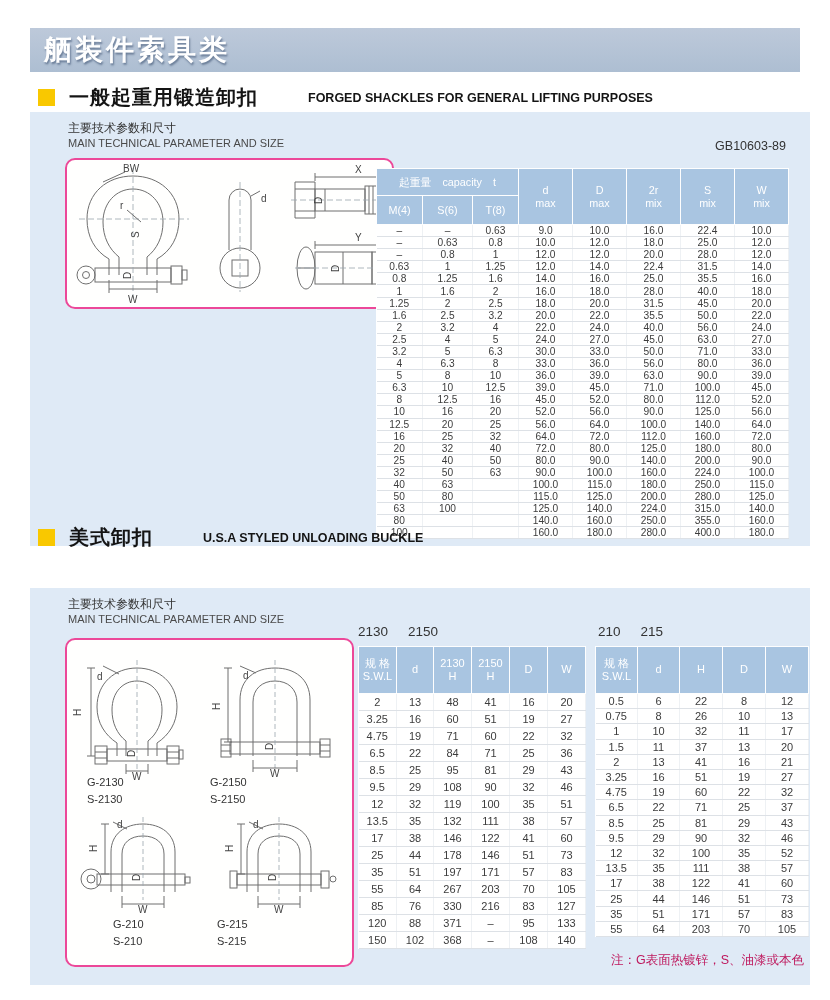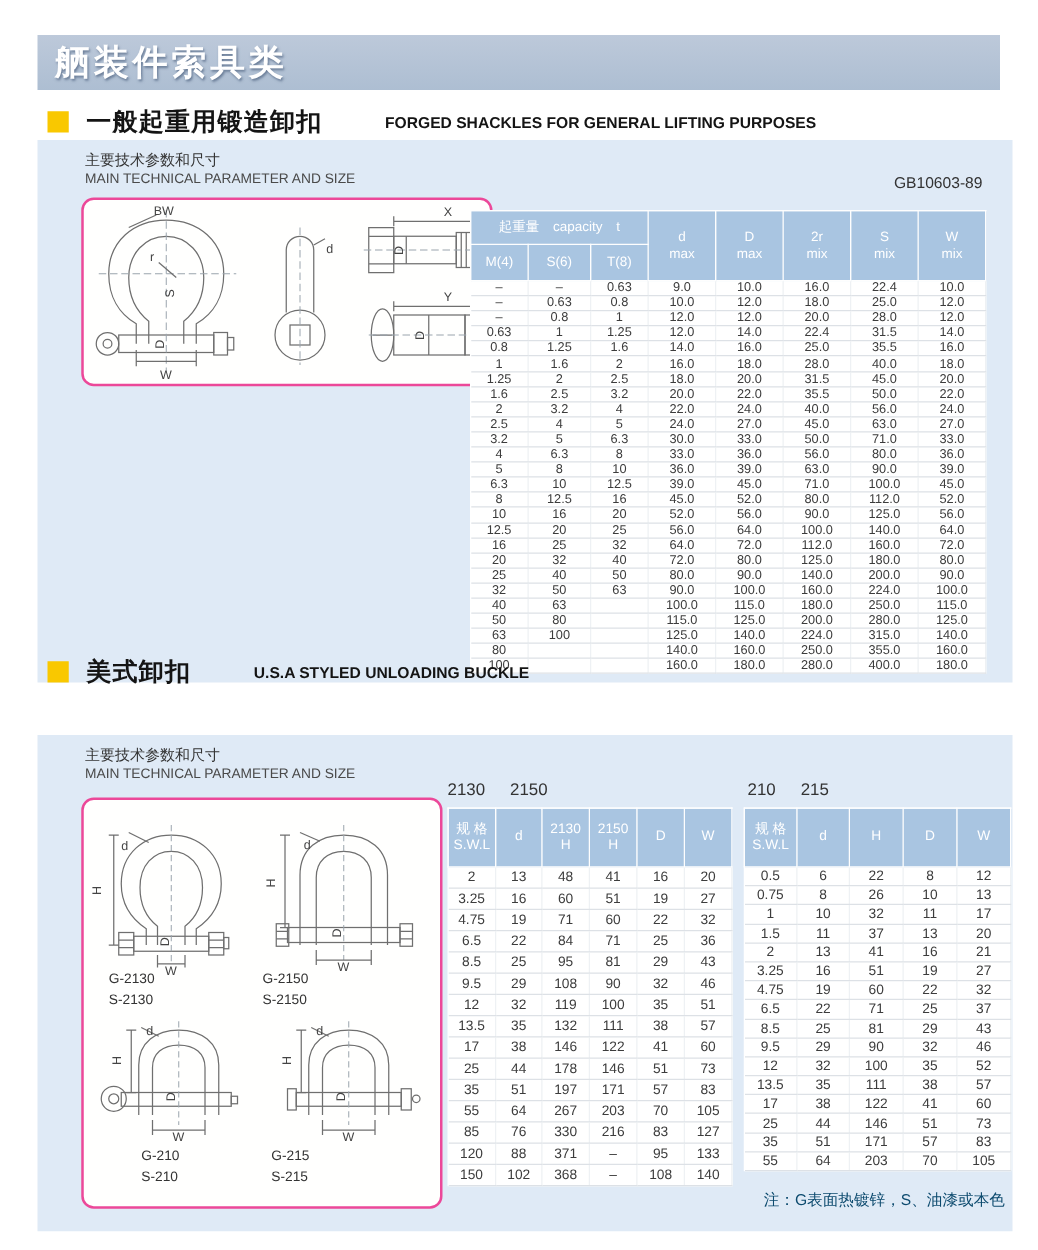--- a/index.html
+++ b/index.html
@@ -41,21 +41,21 @@
   .t1 td{height:11.1px;line-height:11px;}
   .t2{font-size:11px;}
   .t2 th{font-size:11px;height:46px;}
   .tA{left:328px;top:58px;width:227px;}
   .tA td{height:16px;line-height:15px;}
   .tB{left:565px;top:58px;width:213px;}
   .tB td{height:14.2px;line-height:14px;}
   .caption{position:absolute;top:36px;font-size:13.5px;color:#333;}
   .capA{left:328px;text-align:center;} .capB{left:568px;}
   .caption span{margin-right:20px;}
-  .note{position:absolute;right:6px;top:364px;font-size:12.5px;color:#0c4a6e;white-space:nowrap;}
+  .note{position:absolute;right:6px;top:364px;font-size:12.5px;color:#be185d;white-space:nowrap;}
 </style>
 </head>
 <body>
 
 <div class="page">
 
   <header class="banner">
     <span class="banner-zh">舾装件索具类</span>
   </header>
 

